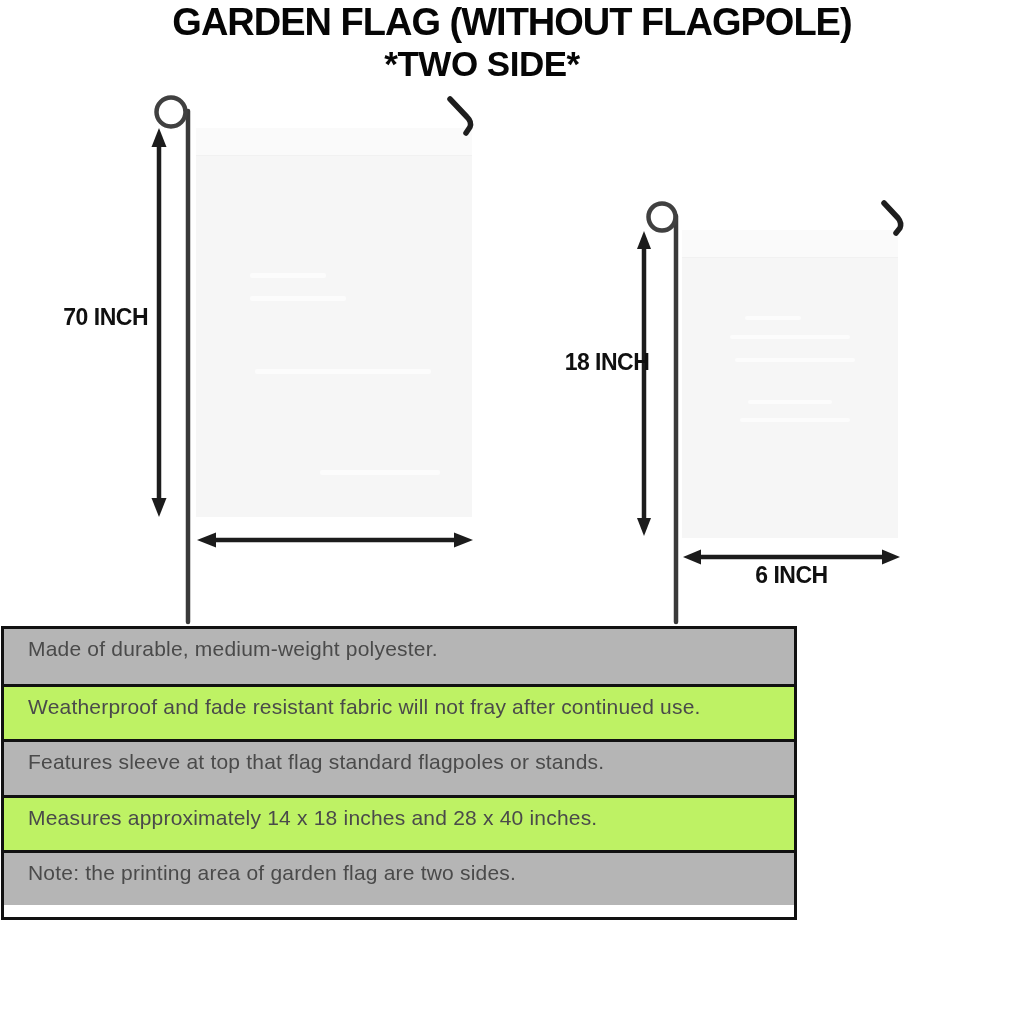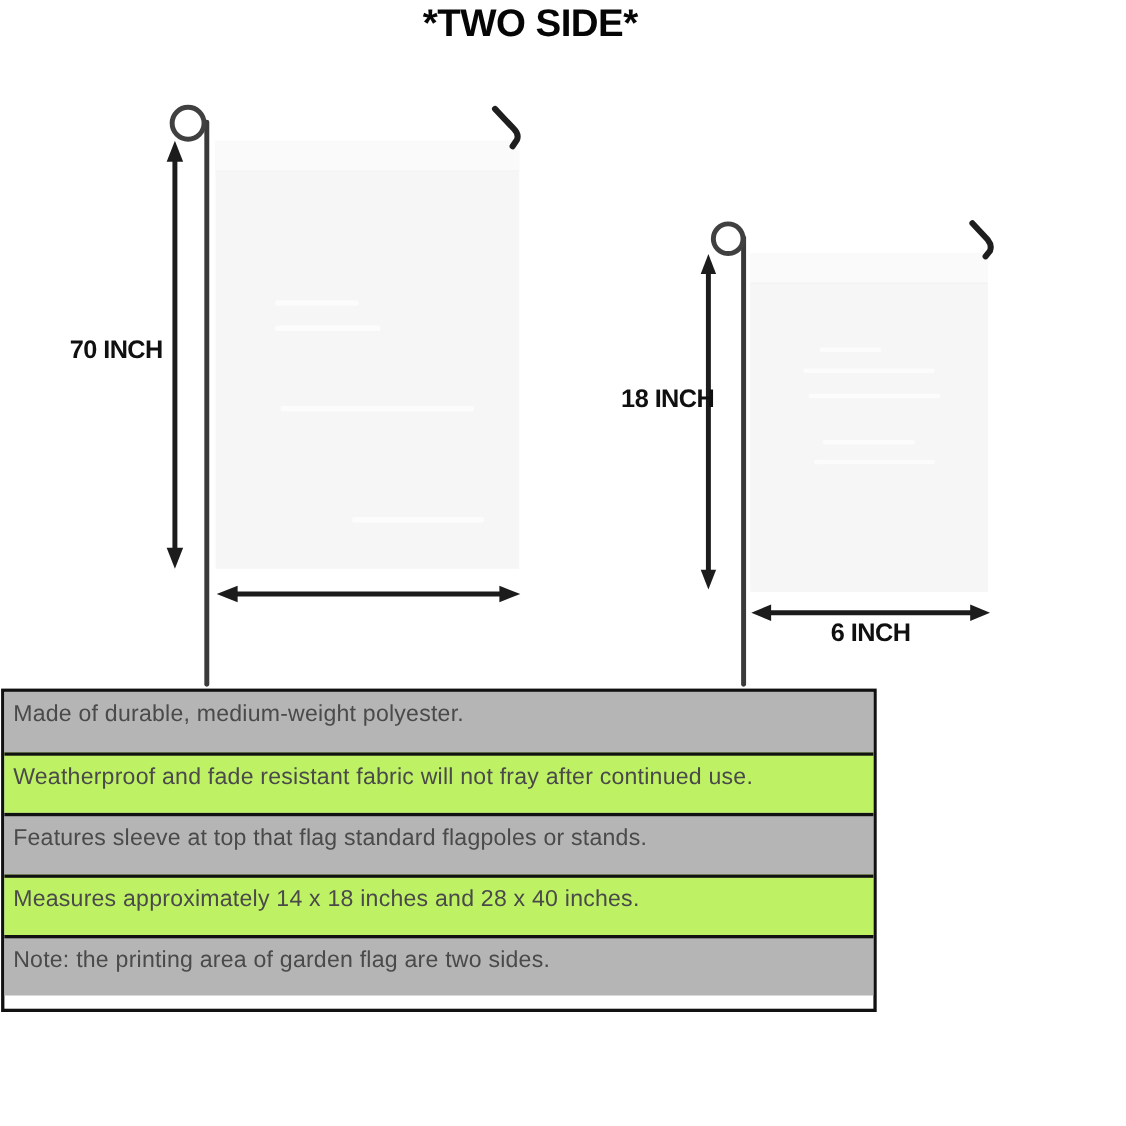--- a/index.html
+++ b/index.html
@@ -71,37 +71,38 @@
   
   .spec-table {
     position: absolute;
     left: 1px; top: 626px;
     width: 796px; height: 294px;
     border: 3px solid #111111;
     background: #ffffff;
   }
   .spec-row {
     height: 55.2px;
-    padding: 8px 8px 0 8px;
+    padding: 8px 8px 0 24px;
     font-size: 21px;
     color: #4a4a4a;
     letter-spacing: 0.2px;
     overflow: hidden;
     white-space: nowrap;
   }
   .spec-row + .spec-row { border-top: 3px solid #111111; }
   .spec-row.shaded { background: #b5b5b5; }
   .spec-row.plain  { background: #bef264; }
 </style>
 </head>
 <body>
 
 <div class="canvas">
 
   <div class="titles">
+    <div class="title-main">GARDEN FLAG (WITHOUT FLAGPOLE)</div>
     <div class="title-sub">*TWO SIDE*</div>
   </div>
 
   <div class="flag flag-large">
     <div class="sleeve"></div>
     <div class="ghost" style="left:54px;  top:145px; width:76px;  height:5px;"></div>
     <div class="ghost" style="left:54px;  top:168px; width:96px;  height:5px;"></div>
     <div class="ghost" style="left:59px;  top:241px; width:176px; height:5px;"></div>
     <div class="ghost" style="left:124px; top:342px; width:120px; height:5px;"></div>
   </div>

